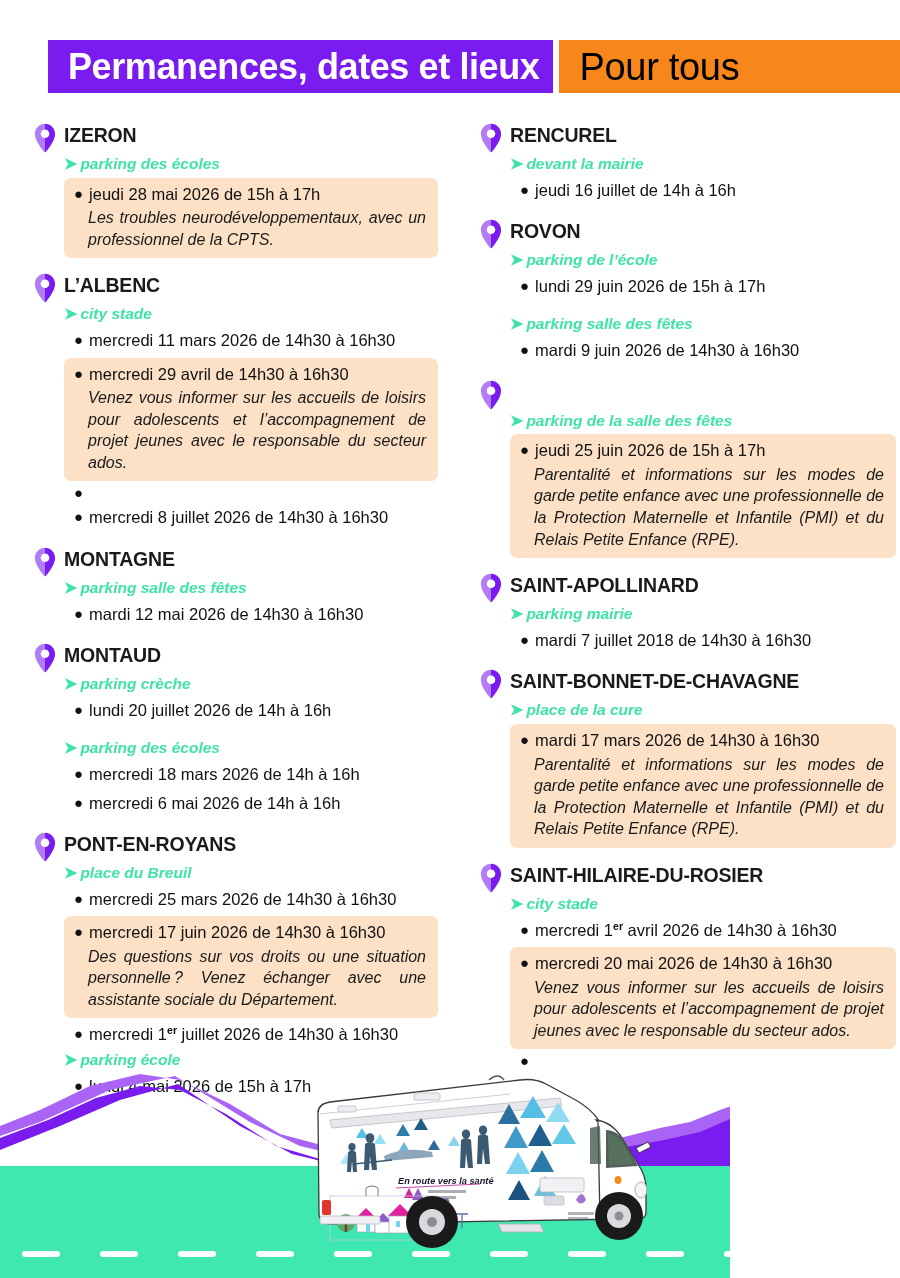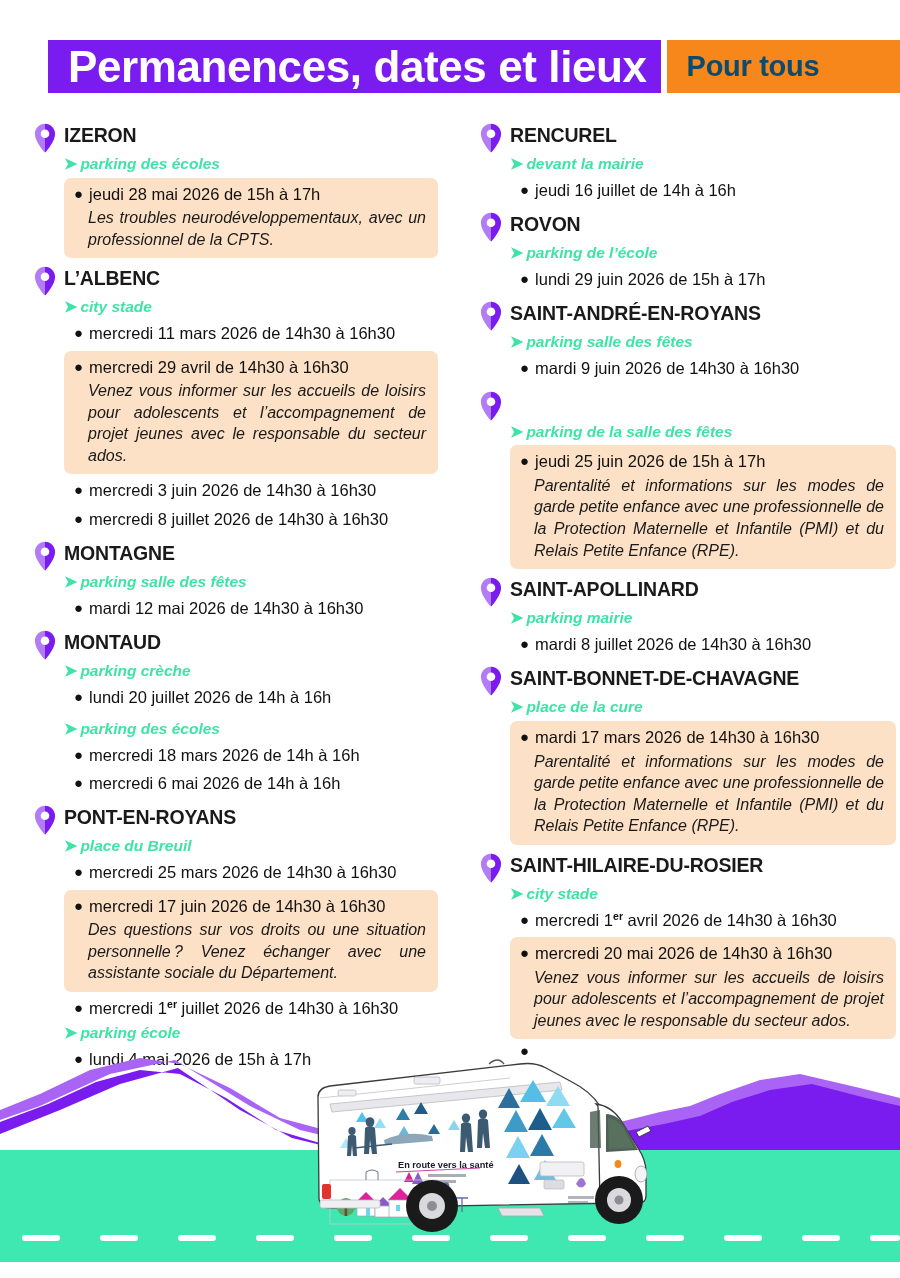--- a/index.html
+++ b/index.html
@@ -26,42 +26,42 @@
   }
   .header-main {
     background: #7A1BF0;
     display: flex;
     align-items: center;
     padding: 0 14px 0 20px;
     flex: 0 0 auto;
   }
   .header-main .htxt {
     color: #ffffff;
-    font-size: 44px;
+    font-size: 36px;
     font-weight: bold;
     letter-spacing: -0.4px;
     line-height: 1;
     white-space: nowrap;
   }
   .header-sep {
     width: 6px;
     background: #ffffff;
     flex: 0 0 auto;
   }
   .header-side {
     background: #F7871B;
     display: flex;
     align-items: center;
     padding: 0 20px;
     flex: 1 1 auto;
   }
   .header-side .htxt {
-    color: #0c4a6e;
-    font-size: 29px;
-    font-weight: bold;
+    color: #000000;
+    font-size: 38px;
+    font-weight: normal;
     letter-spacing: -0.3px;
     line-height: 1;
     white-space: nowrap;
   }
 
   
   .columns {
     position: absolute;
     top: 122px;
     left: 0;
@@ -72,21 +72,21 @@
   .col {
     width: 450px;
     padding-left: 34px;
     padding-right: 12px;
   }
   .col.right { padding-left: 466px; width: 450px; padding-right: 4px; }
   .col.right { padding-left: 0; }
   .columns > .col:nth-child(2) { padding-left: 30px; }
 
   
-  .commune { position: relative; margin-bottom: 7px; }
+  .commune { position: relative; margin-bottom: 14px; }
   .commune-head {
     display: flex;
     align-items: flex-start;
     gap: 8px;
   }
   .pin-icon {
     flex: 0 0 auto;
     width: 22px;
     height: 30px;
     margin-top: 1px;
@@ -151,24 +151,25 @@
     margin-left: 14px;
     margin-top: 1px;
     text-align: justify;
   }
   sup { font-size: 0.64em; vertical-align: super; line-height: 0; font-weight: bold; }
 
   
   .illustration {
     position: absolute;
     left: 0;
-    bottom: 16px;
-    width: 900px;
+    bottom: 0;
+    width: 730px;
     height: 260px;
     overflow: hidden;
+    font-style: italic;
   }
   .illus-svg { display: block; width: 900px; height: 260px; }
 </style>
 </head>
 <body>
 
 <div class="header-wrap">
   <div class="header-main">
     <span class="htxt">Permanences, dates et lieux</span>
   </div>
@@ -240,21 +241,20 @@
           <div class="session hl">
             <div class="session-date">
               <span class="bullet">●</span>
               <span>mercredi 29 avril de 14h30 à 16h30</span>
             </div>
             <div class="session-note">Venez vous informer sur les accueils de loisirs pour adolescents et l’accompagnement de projet jeunes avec le responsable du secteur ados.</div>
           </div>
           <div class="session">
             <div class="session-date">
               <span class="bullet">●</span>
-              <span>mercredi 3 juin 2026 de 14h30 à 16h30</span>
             </div>
           </div>
           <div class="session">
             <div class="session-date">
               <span class="bullet">●</span>
               <span>mercredi 8 juillet 2026 de 14h30 à 16h30</span>
             </div>
           </div>
         </div>
       </div>
@@ -444,35 +444,20 @@
         <div class="sessions">
           <div class="session">
             <div class="session-date">
               <span class="bullet">●</span>
               <span>lundi 29 juin 2026 de 15h à 17h</span>
             </div>
           </div>
         </div>
       </div>
       <div class="commune">
-        <div class="commune-head">
-          <span class="pin-icon"><svg viewBox="0 0 22 30" xmlns="http://www.w3.org/2000/svg">
-              <defs>
-                <linearGradient id="pg" x1="0" y1="0" x2="1" y2="0">
-                  <stop offset="0%" stop-color="#B27CF7"></stop>
-                  <stop offset="52%" stop-color="#B27CF7"></stop>
-                  <stop offset="52%" stop-color="#7A1BF0"></stop>
-                  <stop offset="100%" stop-color="#7A1BF0"></stop>
-                </linearGradient>
-              </defs>
-              <path d="M11 0.8C5.4 0.8 0.9 5.3 0.9 10.9c0 7.1 8.4 17 9.4 18.1.4.4 1 .4 1.4 0 1-1.1 9.4-11 9.4-18.1C21.1 5.3 16.6.8 11 .8z" fill="url(#pg)"></path>
-              <circle cx="11" cy="10.8" r="4.3" fill="#ffffff"></circle>
-            </svg></span>
-          <div class="commune-title">SAINT-ANDRÉ-EN-ROYANS</div>
-        </div>
         <div class="venue">
           <span class="arrow">➤</span>
           <span>parking salle des fêtes</span>
         </div>
         <div class="sessions">
           <div class="session">
             <div class="session-date">
               <span class="bullet">●</span>
               <span>mardi 9 juin 2026 de 14h30 à 16h30</span>
             </div>
@@ -525,21 +510,21 @@
           <div class="commune-title">SAINT-APOLLINARD</div>
         </div>
         <div class="venue">
           <span class="arrow">➤</span>
           <span>parking mairie</span>
         </div>
         <div class="sessions">
           <div class="session">
             <div class="session-date">
               <span class="bullet">●</span>
-              <span>mardi 8 juillet 2026 de 14h30 à 16h30</span>
+              <span>mardi 7 juillet 2018 de 14h30 à 16h30</span>
             </div>
           </div>
         </div>
       </div>
       <div class="commune">
         <div class="commune-head">
           <span class="pin-icon"><svg viewBox="0 0 22 30" xmlns="http://www.w3.org/2000/svg">
               <defs>
                 <linearGradient id="pg" x1="0" y1="0" x2="1" y2="0">
                   <stop offset="0%" stop-color="#B27CF7"></stop>

